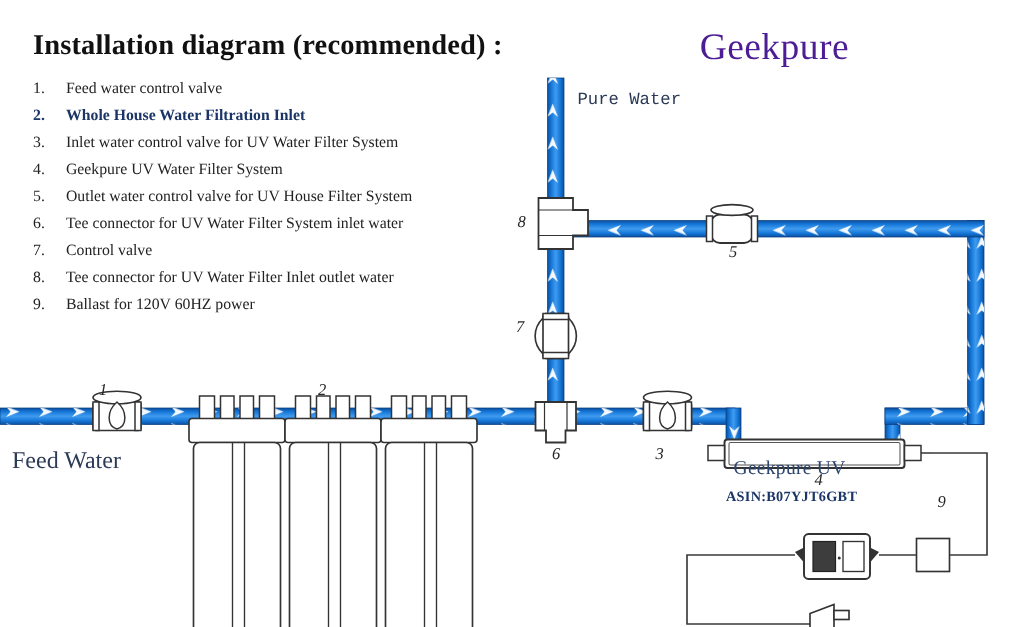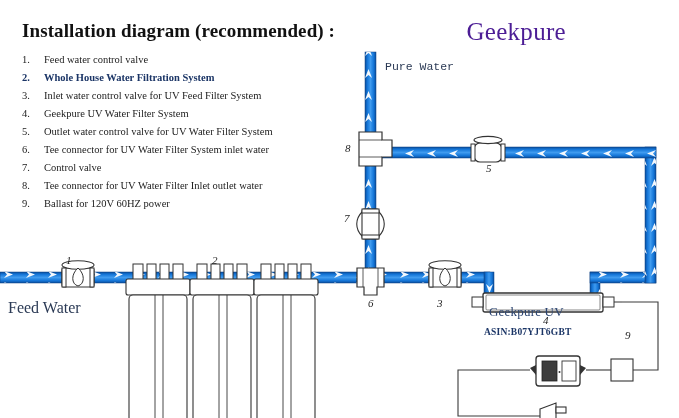--- a/index.html
+++ b/index.html
@@ -102,33 +102,33 @@
   <div class="title">Installation diagram (recommended) :</div>
   <div class="brand">Geekpure</div>
 
   <div class="legend">
     <div class="legend-row">
       <span class="legend-num">1.</span>
       <span class="legend-txt">Feed water control valve</span>
     </div>
     <div class="legend-row is-bold">
       <span class="legend-num">2.</span>
-      <span class="legend-txt">Whole House Water Filtration System</span>
+      <span class="legend-txt">Whole House Water Filtration Inlet</span>
     </div>
     <div class="legend-row">
       <span class="legend-num">3.</span>
-      <span class="legend-txt">Inlet water control valve for UV Feed Filter System</span>
+      <span class="legend-txt">Inlet water control valve for UV Water Filter System</span>
     </div>
     <div class="legend-row">
       <span class="legend-num">4.</span>
       <span class="legend-txt">Geekpure UV Water Filter System</span>
     </div>
     <div class="legend-row">
       <span class="legend-num">5.</span>
-      <span class="legend-txt">Outlet water control valve for UV Water Filter System</span>
+      <span class="legend-txt">Outlet water control valve for UV House Filter System</span>
     </div>
     <div class="legend-row">
       <span class="legend-num">6.</span>
       <span class="legend-txt">Tee connector for UV Water Filter System  inlet water</span>
     </div>
     <div class="legend-row">
       <span class="legend-num">7.</span>
       <span class="legend-txt">Control valve</span>
     </div>
     <div class="legend-row">

